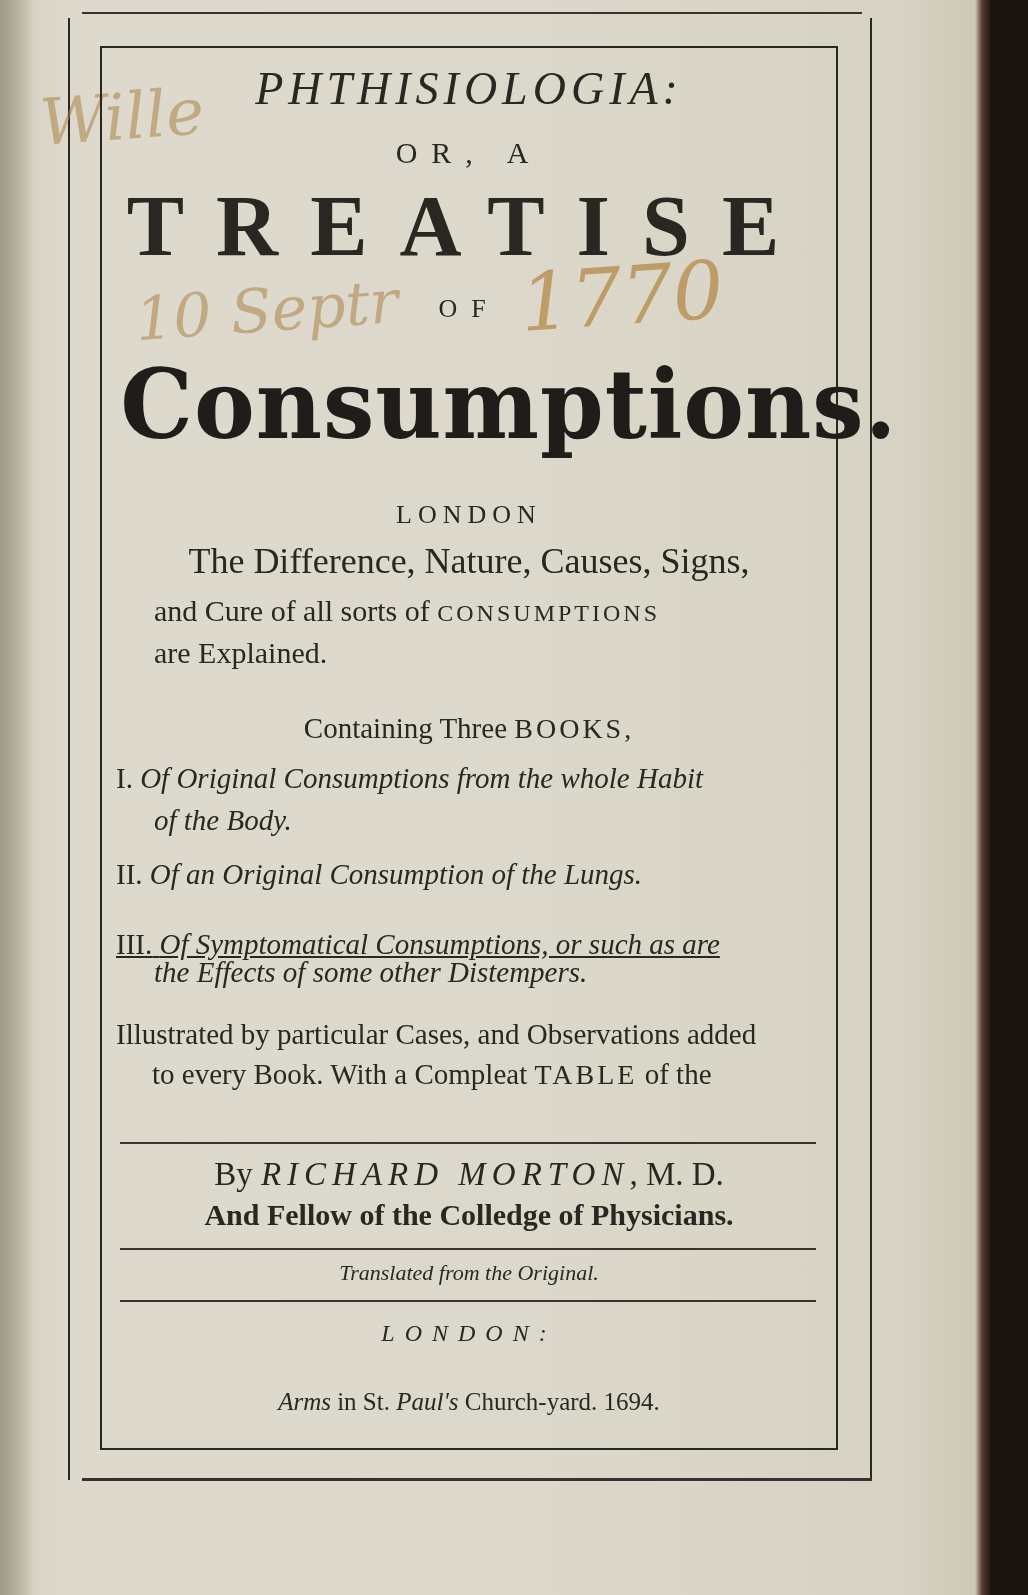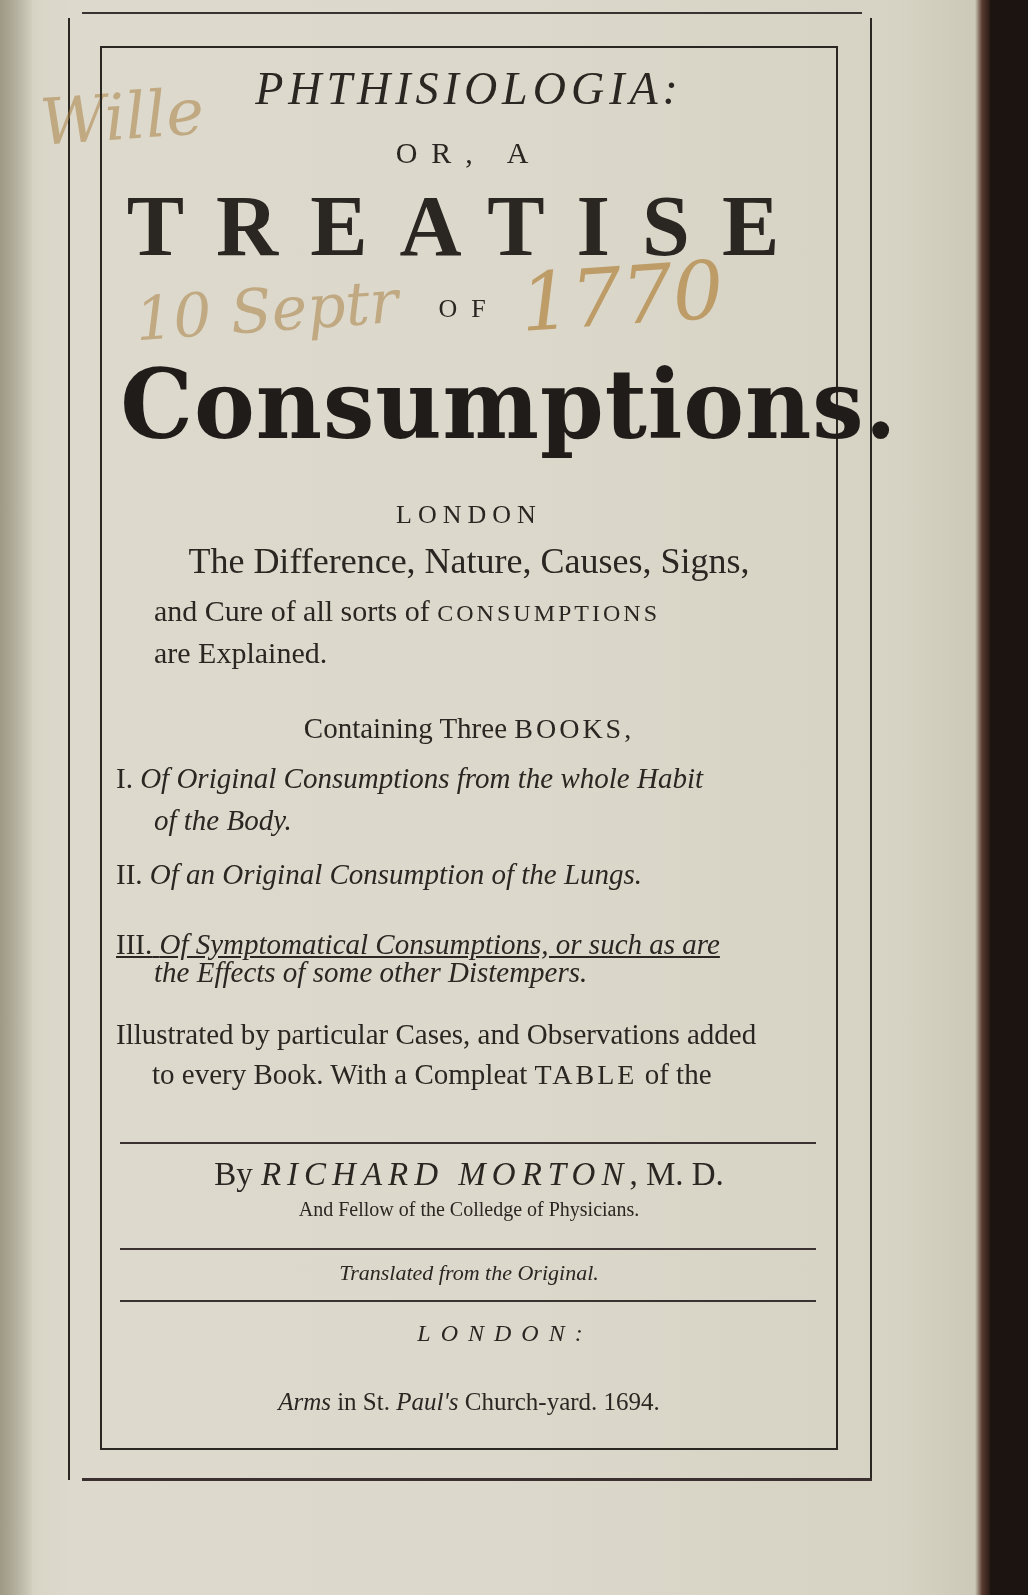--- a/index.html
+++ b/index.html
@@ -48,23 +48,23 @@
   .left-text { text-align: left; left: 52px; width: auto; font-size: 30px; }
   .caps-sp { letter-spacing: 3px; font-size: 24px; }
   .containing { top: 664px; font-size: 29px; }
   .book-line { position: absolute; left: 14px; white-space: nowrap; font-size: 29px; }
   .book-line .it { font-style: italic; }
   .indent { position: absolute; left: 52px; white-space: nowrap; font-size: 29px; font-style: italic; }
   .illustrated { position: absolute; left: 14px; top: 970px; font-size: 29px; white-space: nowrap; }
   .hr { position: absolute; left: 18px; width: 696px; border-top: 2px solid #3a3230; }
   .by-line { top: 1108px; font-size: 33px; }
   .by-line .it { font-style: italic; letter-spacing: 6px; }
-  .fellow { top: 1150px; font-size: 20px; }
+  .fellow { top: 1150px; font-size: 30px; font-weight: bold; }
   .translated { top: 1212px; font-size: 22px; font-style: italic; }
-  .london { top: 1272px; font-size: 24px; font-style: italic; letter-spacing: 10px; padding-left: 36px; }
+  .london { top: 1272px; font-size: 24px; font-style: italic; letter-spacing: 10px; }
   .printed { top: 1306px; font-size: 25px; }
   .printed .it, .arms .it { font-style: italic; }
   .arms { top: 1340px; font-size: 25px; }
 </style>
 </head>
 <body>
 
 <div class="page">
   <div class="gutter-shadow"></div>
 

